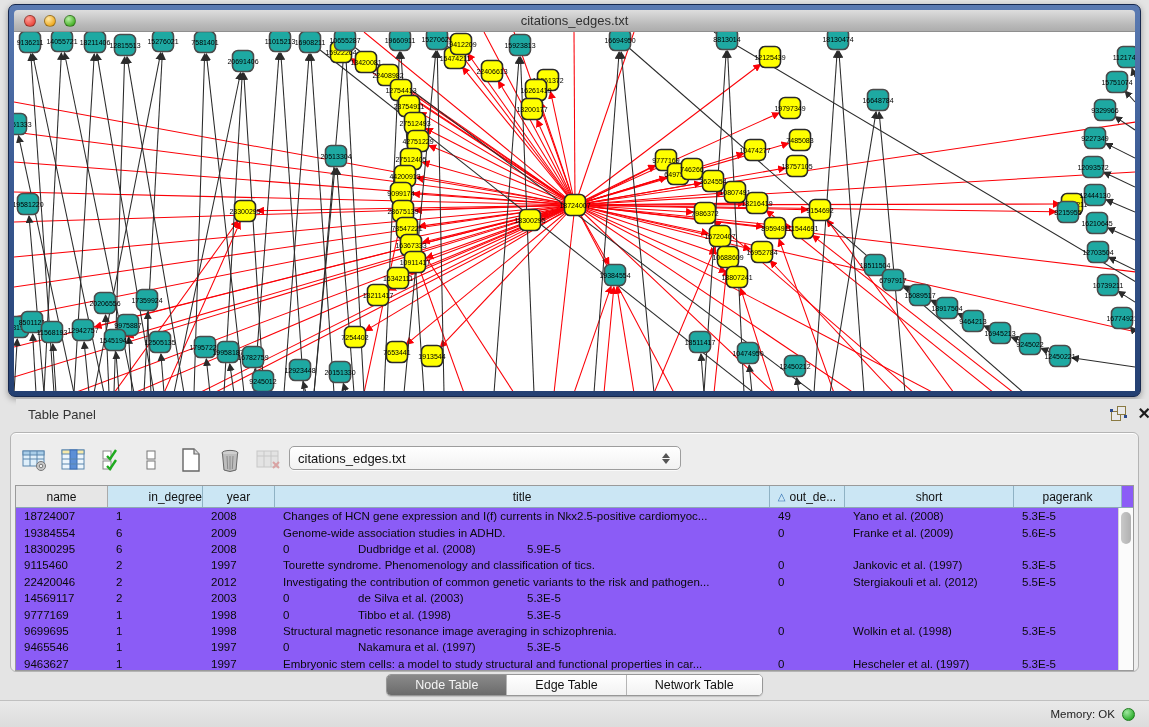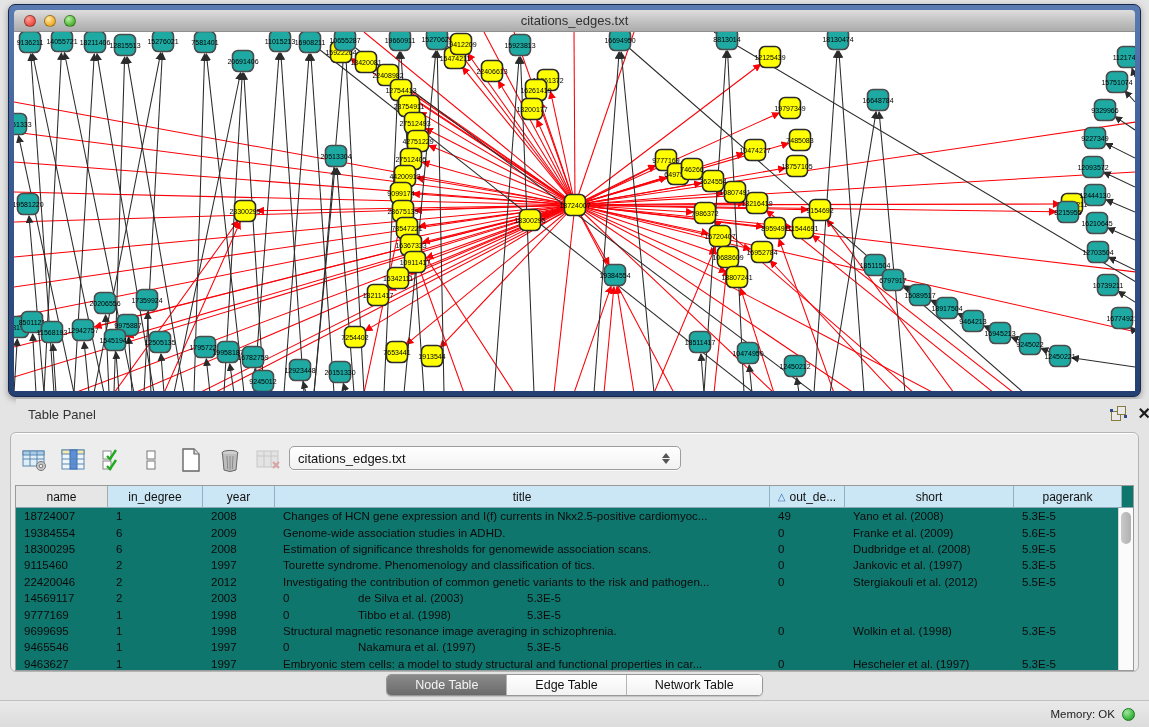--- a/index.html
+++ b/index.html
@@ -41,21 +41,21 @@
   .tb-ic { width:27px; height:26px; display:flex; align-items:center; justify-content:center; }
   .fx { font-style:italic; font-size:14px; color:#111; font-family:"Liberation Serif",serif; }
   .combo { position:absolute; left:278px; top:13px; width:392px; height:24px; background:linear-gradient(#ffffff,#f2f2f2);
     border:1px solid #9d9d9d; border-radius:5px; display:flex; align-items:center; padding:0 8px; box-shadow:0 1px 0 rgba(255,255,255,.7); }
   .combo .val { flex:1; font-size:13px; color:#111; }
   .combo .arrows { display:flex; flex-direction:column; gap:1px; margin-right:2px; }
   .combo .arrows i { width:0; height:0; border-left:4px solid transparent; border-right:4px solid transparent; display:block; }
   .combo .arrows .up { border-bottom:5px solid #555; }
   .combo .arrows .dn { border-top:5px solid #555; }
 
-  .tablebox { position:absolute; left:4px; top:52px; width:1119px; height:186px; background:#0f766e;
+  .tablebox { position:absolute; left:4px; top:52px; width:1119px; height:186px; background:#8b5cf6;
     border:1px solid #9a9a9a; display:flex; flex-direction:column; }
   .thead { display:flex; flex:0 0 22px; border-bottom:1px solid #8da7b5; }
   .th { background:#cbe6f4; border-right:1px solid #8fb2c4; font-size:12px; color:#111;
     display:flex; align-items:center; justify-content:center; gap:4px; overflow:hidden; white-space:nowrap; }
   .th.gray { background:#e6e6e6; border-right:1px solid #aaa; }
   .th .sort { color:#2f6fb2; font-size:10px; }
   .tbody { flex:1; overflow:hidden; position:relative; }
   .tr { display:flex; height:16.4px; align-items:center; }
   .td { font-size:11.5px; color:#0a0a0a; padding-left:8px; overflow:hidden; white-space:nowrap; }
   .vscroll { position:absolute; right:0; top:22px; bottom:0; width:15px; background:#fbfbfb; border-left:1px solid #d5d5d5; }
@@ -787,21 +787,21 @@
         <i class="up"></i>
         <i class="dn"></i>
       </span>
   </div>
 
   <div class="tablebox">
     <div class="thead" id="thead">
         <div class="th gray" style="width: 92px;">
           <span>name</span>
         </div>
-        <div class="th" style="width: 95px;">
+        <div class="th" style="width: 95px; justify-content: flex-end;">
           <span>in_degree</span>
         </div>
         <div class="th" style="width: 72px;">
           <span>year</span>
         </div>
         <div class="th" style="width: 495px;">
           <span>title</span>
         </div>
         <div class="th" style="width: 75px;">
           <span class="sort">△</span>
@@ -830,21 +830,20 @@
           <div class="td" style="width: 72px;">2009</div>
           <div class="td" style="width: 495px;">Genome-wide association studies in ADHD.</div>
           <div class="td" style="width: 75px;">0</div>
           <div class="td" style="width: 169px;">Franke et al. (2009)</div>
           <div class="td" style="width: 108px;">5.6E-5</div>
         </div>
         <div class="tr">
           <div class="td" style="width: 92px;">18300295</div>
           <div class="td" style="width: 95px;">6</div>
           <div class="td" style="width: 72px;">2008</div>
-          <div class="td" style="width: 495px;">Estimation of significance thresholds for genomewide association scans.</div>
           <div class="td" style="width: 75px;">0</div>
           <div class="td" style="width: 169px;">Dudbridge et al. (2008)</div>
           <div class="td" style="width: 108px;">5.9E-5</div>
         </div>
         <div class="tr">
           <div class="td" style="width: 92px;">9115460</div>
           <div class="td" style="width: 95px;">2</div>
           <div class="td" style="width: 72px;">1997</div>
           <div class="td" style="width: 495px;">Tourette syndrome. Phenomenology and classification of tics.</div>
           <div class="td" style="width: 75px;">0</div>

